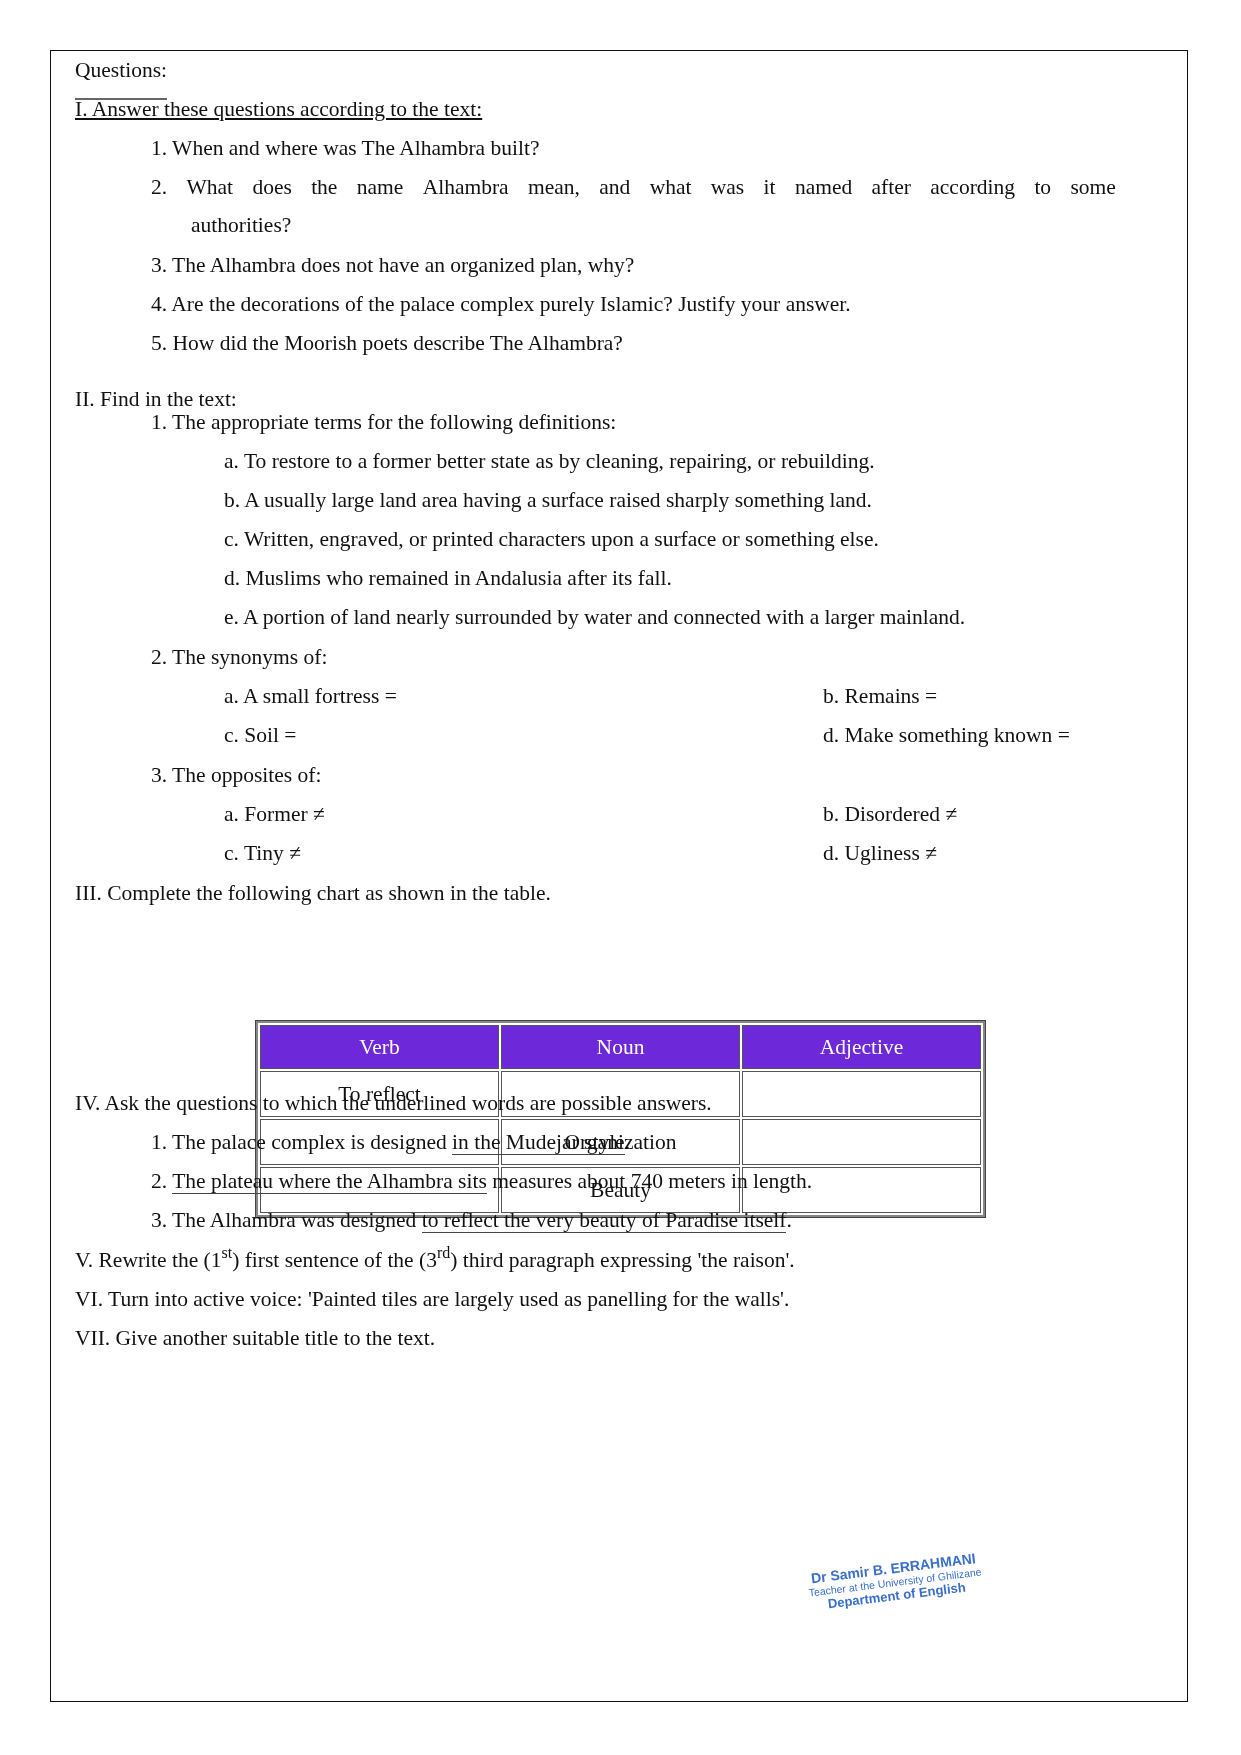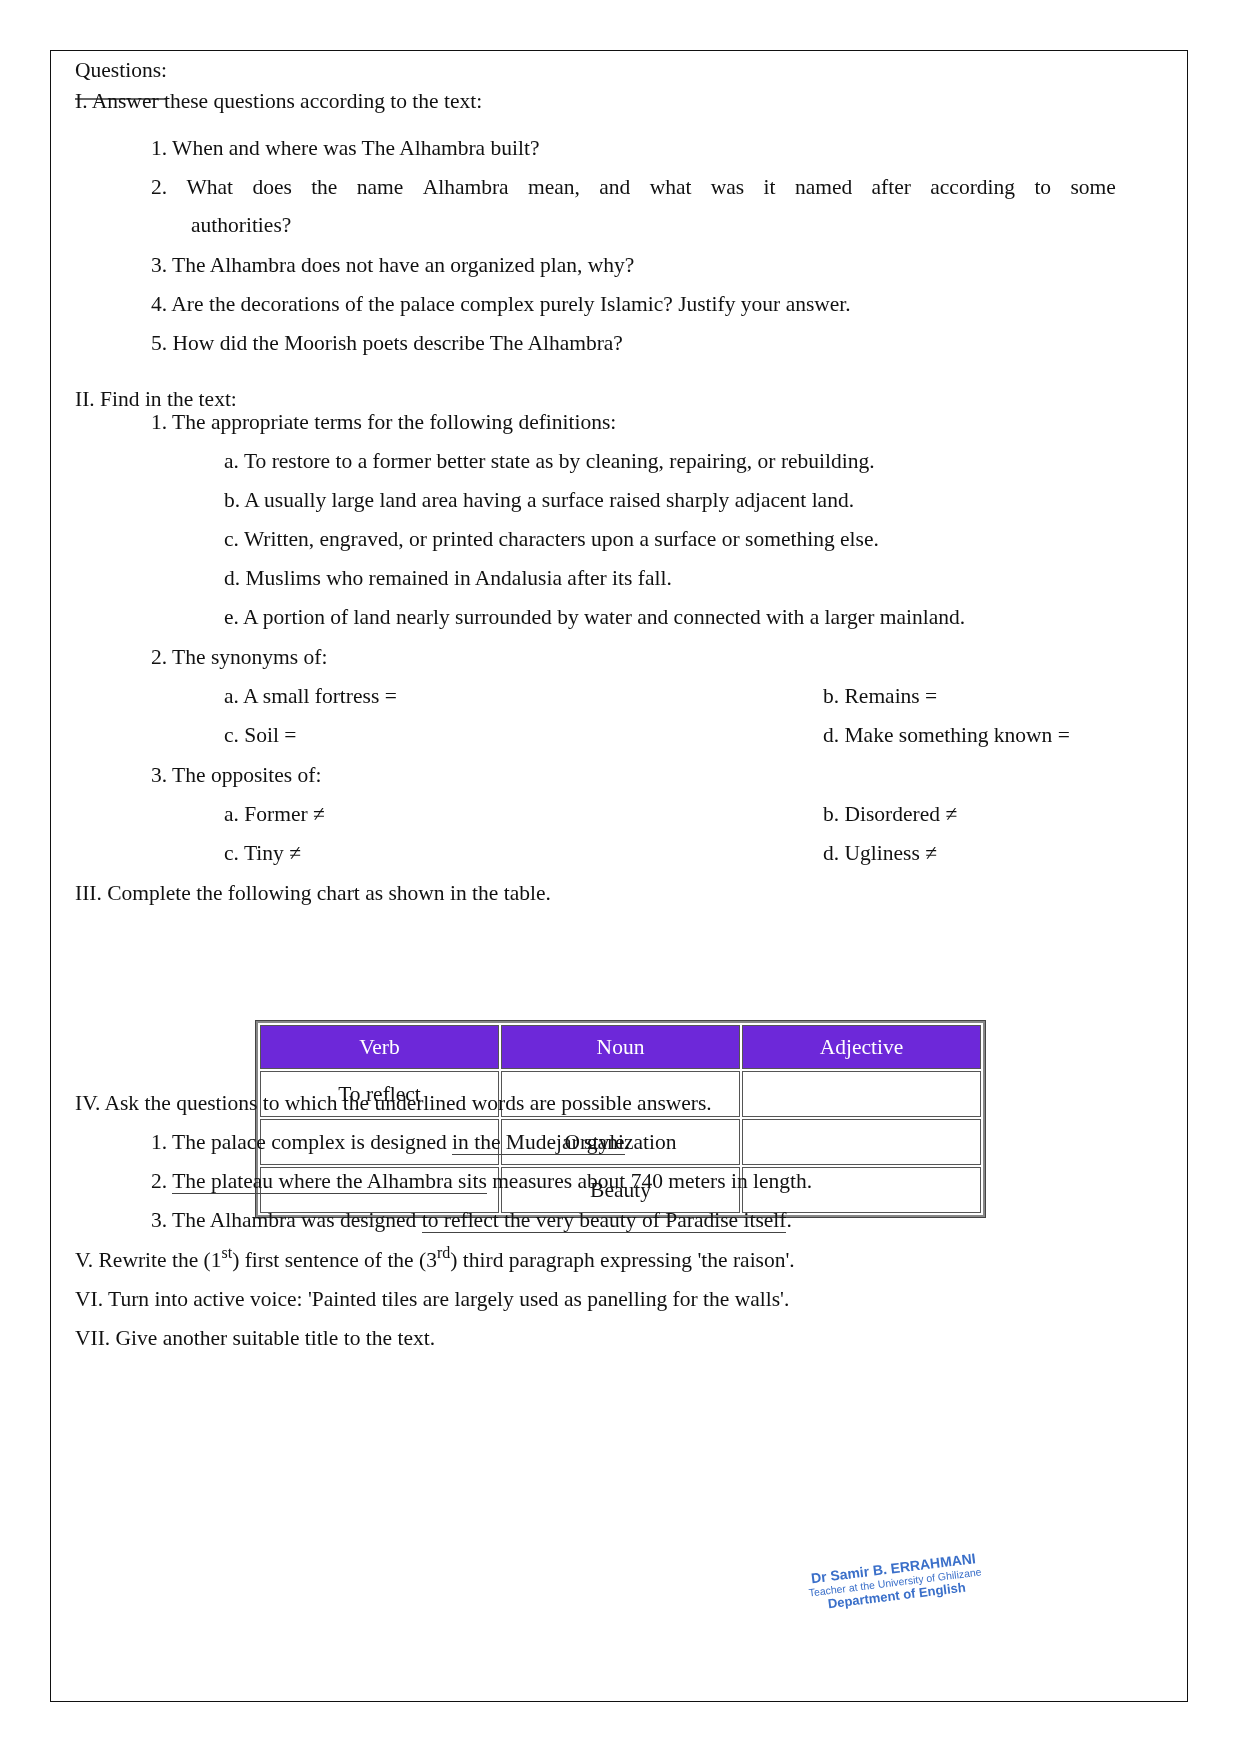--- a/index.html
+++ b/index.html
@@ -31,21 +31,21 @@
 </style>
 </head>
 <body>
 
 <div class="frame"></div>
 
 <div class="line l0" style="top:60px;">
   <span class="heading">Questions:</span>
 </div>
 
-<div class="line l0" style="top:91px;">I. Answer these questions according to the text:</div>
+<div class="line l0" style="top:99px;text-decoration:underline;">I. Answer these questions according to the text:</div>
 <div class="line l1" style="top:138px;">1. When and where was The Alhambra built?</div>
 <div class="line justify" style="top:177px;" id="q2">
     <span>2.</span>
     <span>What</span>
     <span>does</span>
     <span>the</span>
     <span>name</span>
     <span>Alhambra</span>
     <span>mean,</span>
     <span>and</span>
@@ -59,21 +59,21 @@
     <span>some</span>
   </div>
 <div class="line" style="top:215px; left:191px;">authorities?</div>
 <div class="line l1" style="top:255px;">3. The Alhambra does not have an organized plan, why?</div>
 <div class="line l1" style="top:294px;">4. Are the decorations of the palace complex purely Islamic? Justify your answer.</div>
 <div class="line l1" style="top:333px;">5. How did the Moorish poets describe The Alhambra?</div>
 
 <div class="line l0" style="top:389px;">II. Find in the text:</div>
 <div class="line l1" style="top:412px;">1. The appropriate terms for the following definitions:</div>
 <div class="line l2" style="top:451px;">a. To restore to a former better state as by cleaning, repairing, or rebuilding.</div>
-<div class="line l2" style="top:490px;">b. A usually large land area having a surface raised sharply adjacent land.</div>
+<div class="line l2" style="top:490px;">b. A usually large land area having a surface raised sharply something land.</div>
 <div class="line l2" style="top:529px;">c. Written, engraved, or printed characters upon a surface or something else.</div>
 <div class="line l2" style="top:568px;">d. Muslims who remained in Andalusia after its fall.</div>
 <div class="line l2" style="top:607px;">e. A portion of land nearly surrounded by water and connected with a larger mainland.</div>
 
 <div class="line l1" style="top:647px;">2. The synonyms of:</div>
 <div class="line l2" style="top:686px;">a. A small fortress =</div>
 <div class="line l2r" style="top:686px;">b. Remains =</div>
 <div class="line l2" style="top:725px;">c. Soil =</div>
 <div class="line l2r" style="top:725px;">d. Make something known =</div>
 

